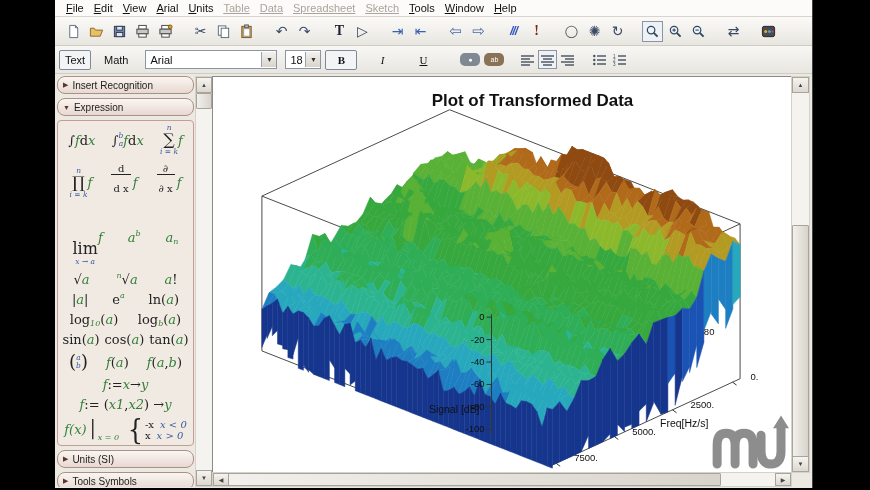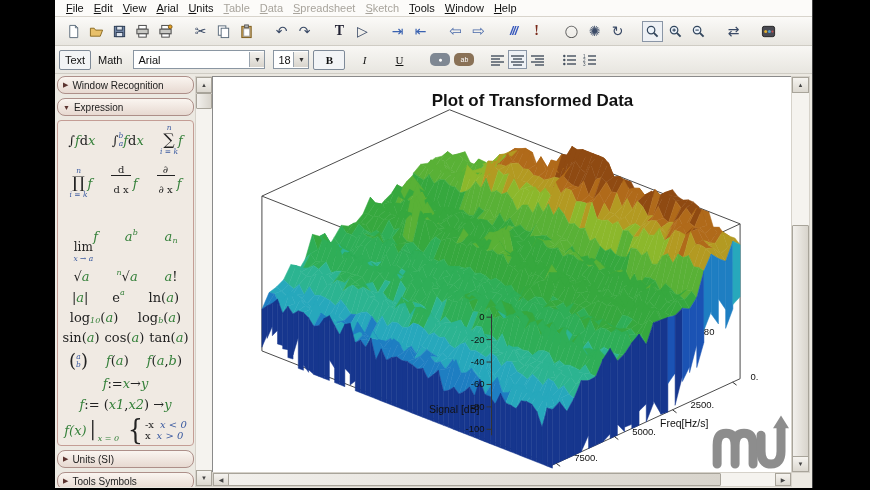--- a/index.html
+++ b/index.html
@@ -5,41 +5,41 @@
   html,body{margin:0;padding:0;background:#000;}
   #stage{position:relative;width:870px;height:490px;background:#000;overflow:hidden;
          font-family:"Liberation Sans",sans-serif;-webkit-font-smoothing:antialiased;}
   #win{position:absolute;left:55px;top:0;width:757px;height:488px;background:#ece9e2;
        border-right:1px solid #444;overflow:hidden;}
   
   #menubar{position:absolute;left:0;top:0;right:0;height:16px;background:#fcfbf9;
            border-bottom:1px solid #d8d4cc;display:flex;align-items:center;padding-left:6px;}
   .mi{font-size:11px;color:#111;padding:0 5px;cursor:default;}
   .mi::first-letter{text-decoration:underline;}
-  .mi.dis{color:#a8a49c;}
+  .mi.dis{color:#a8a49c;text-decoration:underline;}
   
   #tb1{position:absolute;left:0;top:17px;right:0;height:28px;
        background:linear-gradient(#fbfaf8,#e8e6e0);border-bottom:1px solid #cfccc4;
        display:flex;align-items:center;padding-left:8px;}
   #tb2{position:absolute;left:0;top:46px;right:0;height:27px;
        background:linear-gradient(#f8f7f4,#e8e6e0);border-bottom:1px solid #cfccc4;
        display:flex;align-items:center;padding-left:4px;}
   .tbi{width:19px;height:19px;display:inline-flex;align-items:center;justify-content:center;
        font-size:14px;color:#3a4a66;margin-right:2px;border:1px solid transparent;}
   .tbi.gap{margin-left:12px;}
   .tbi.sel{border:1px solid #8a96a6;background:#eef1f5;}
   [data-name="insert-text-icon"]{font-weight:bold;color:#223;font-family:"Liberation Serif",serif;}
   [data-name="slashes-icon"]{color:#3355bb;font-style:italic;font-weight:bold;font-size:12px;letter-spacing:-1px;}
   [data-name="exclamation-icon"]{color:#7a2a1a;font-weight:bold;font-family:"Liberation Serif",serif;}
   [data-name="back-icon"],[data-name="forward-icon"]{color:#4a6aaa;font-size:15px;}
   [data-name="indent-increase-icon"],[data-name="indent-decrease-icon"]{color:#3a62b0;}
   [data-name="stop-icon"]{font-size:12px;color:#555;}
   
   .t2btn{height:18px;min-width:24px;display:inline-flex;align-items:center;justify-content:center;
-         font-size:11px;color:#111;border:1px solid transparent;padding:0 3px;margin-right:3px;}
+         font-size:11px;color:#111;border:1px solid transparent;padding:0 3px;margin-right:9px;}
   .t2btn.sel{border:1px solid #7e8a98;background:#f2f4f6;border-radius:2px;}
   .combo{height:17px;background:#fff;border:1px solid #8a96a2;display:inline-flex;align-items:center;
          font-size:11px;color:#111;margin:0 4px;position:relative;}
   .combo .cval{padding:0 4px;flex:1;white-space:nowrap;overflow:hidden;}
   .combo .cbtn{width:14px;height:15px;margin:0;background:linear-gradient(#f4f2ee,#d8d4cc);
          border-left:1px solid #9aa4ae;display:flex;align-items:center;justify-content:center;
          font-size:7px;color:#333;}
   .bubble{width:20px;height:13px;border-radius:5px;margin:0 2px;display:inline-flex;align-items:center;
           justify-content:center;font-size:7px;color:#fff;}
   .alnbox{width:17px;height:17px;display:inline-flex;align-items:center;justify-content:center;
@@ -270,21 +270,21 @@
               <text x="0" y="11.6">3</text>
             </g>
           </svg>
       </span>
     </div>
 
     <div id="main" data-name="workspace">
       <div id="sidebar" data-name="palette-sidebar">
           <div class="shead" data-name="sidebar-section-symbol-recognition">
             <span class="arr" data-name="chevron-right-icon">▶</span>
-            <span data-name="section-label">Window Recognition</span>
+            <span data-name="section-label">Insert Recognition</span>
           </div>
           <div class="shead" data-name="sidebar-section-expression">
             <span class="arr" data-name="chevron-down-icon">▼</span>
             <span data-name="section-label">Expression</span>
           </div>
           <div id="palette" data-name="expression-palette">
             <div class="prow" data-name="palette-row">
               <span class="pcell" data-name="palette-item">
                 <span class="pt">∫</span>
                 <span class="pv">f</span>
@@ -330,21 +330,21 @@
                 <span class="pfrac">
                   <span class="num">∂</span>
                   <span class="den">∂ x</span>
                 </span>
                 <span class="pv">f</span>
               </span>
             </div>
             <div class="prow" data-name="palette-row">
               <span class="pcell" data-name="palette-item">
                 <span class="pcol">
-                  <span class="" style="font-size: 12px; margin-top: 31px;">lim</span>
+                  <span class="" style="font-size: 16px; margin-top: 31px;">lim</span>
                   <span class="sm">x → a</span>
                 </span>
                 <span class="pv">f</span>
               </span>
               <span class="pcell" data-name="palette-item">
                 <span class="pv">a</span>
                 <span class="psup">b</span>
               </span>
               <span class="pcell" data-name="palette-item">
                 <span class="pv">a</span>

